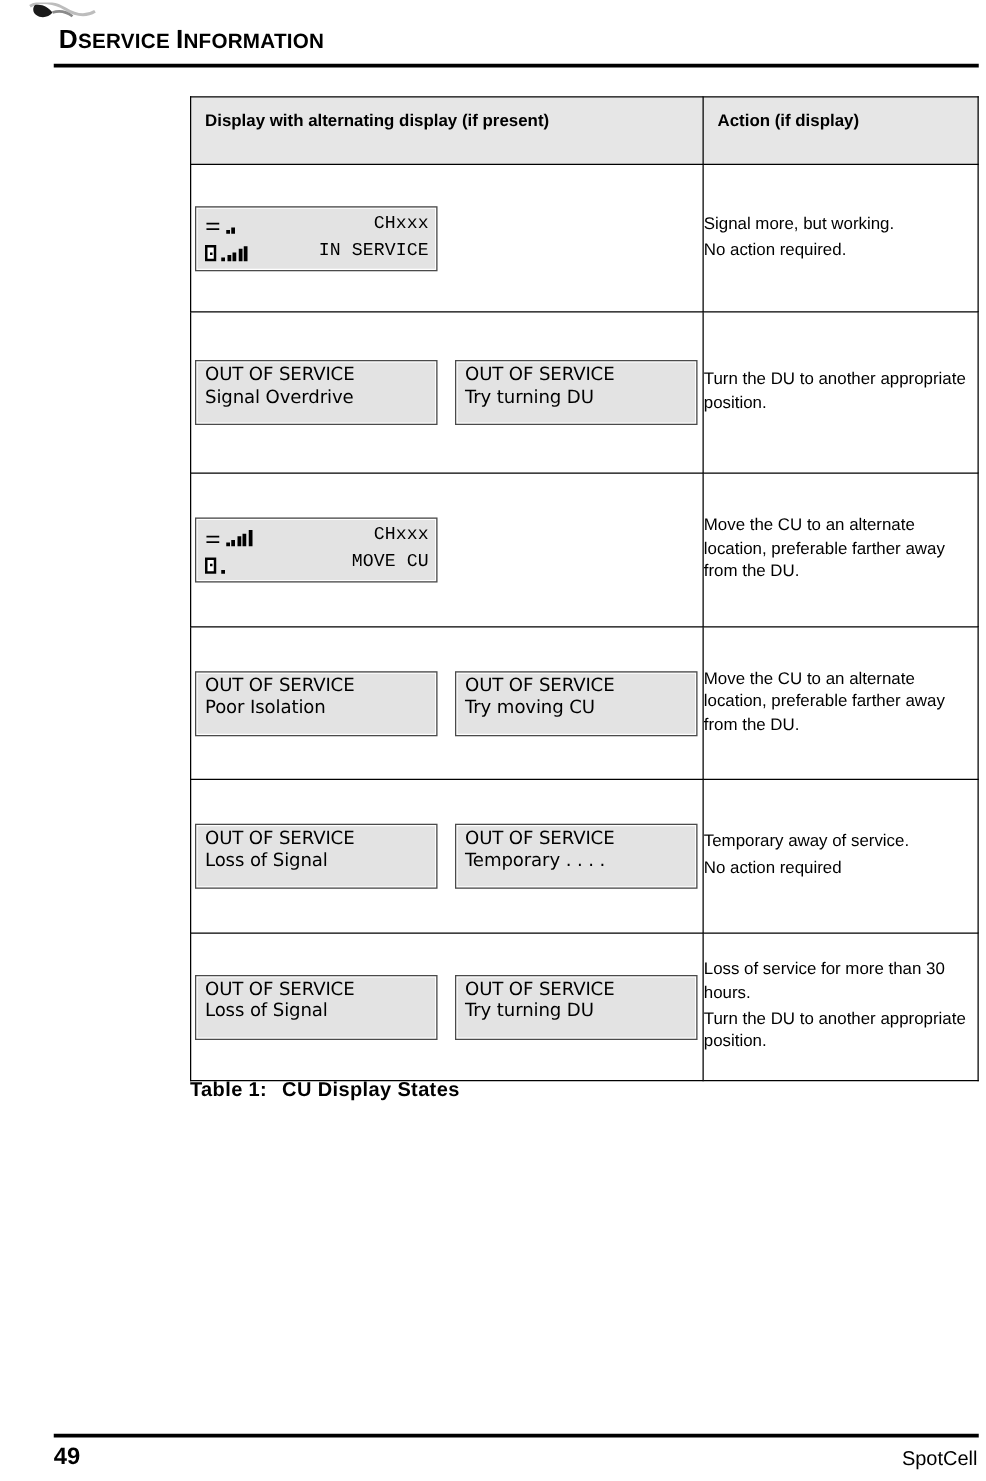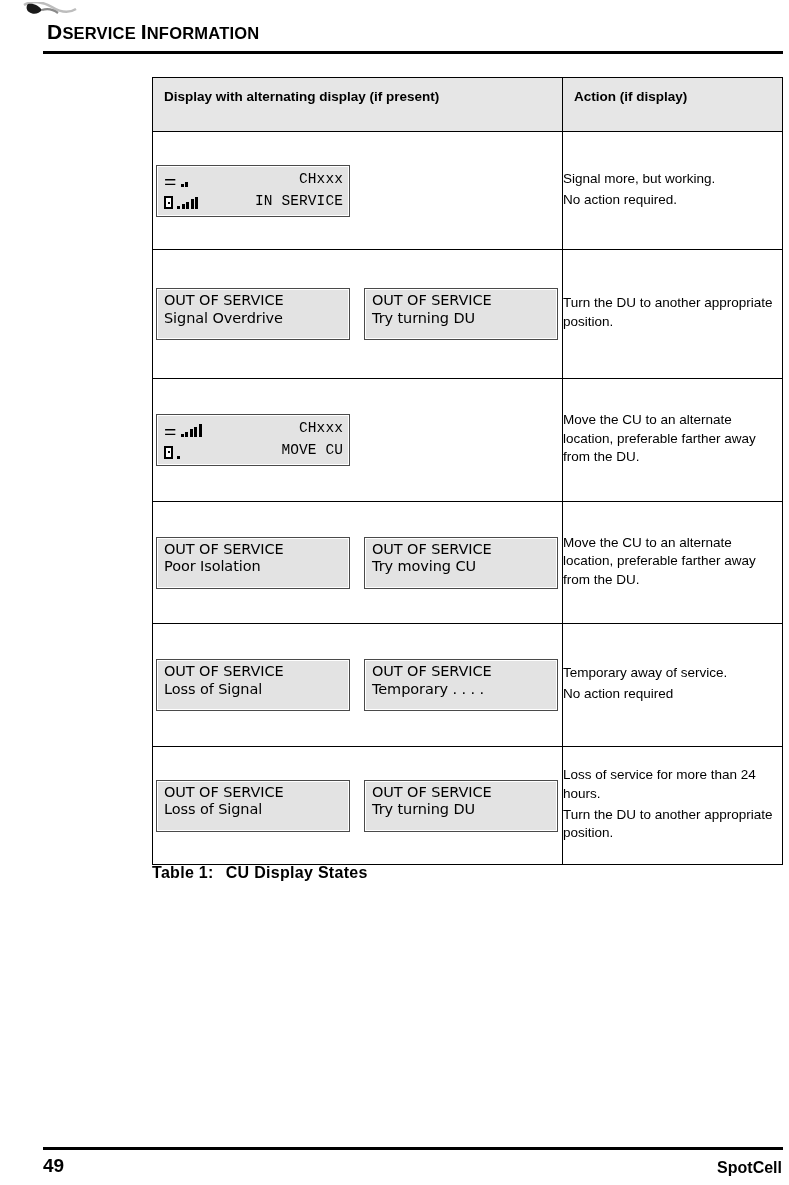--- a/index.html
+++ b/index.html
@@ -204,21 +204,21 @@
     left: 43px;
     top: 1155px;
     font-size: 19px;
     font-weight: bold;
   }
   #footer-brand {
     position: absolute;
     right: 7px;
     top: 1159px;
     font-size: 16px;
-    font-weight: bold;
+    font-weight: normal;
   }
 </style>
 </head>
 <body>
 
 <svg id="logo-mark" viewBox="0 0 56 26" xmlns="http://www.w3.org/2000/svg">
   <path d="M2 3 C10 -2 22 0 30 5 C38 10 46 12 54 7" fill="none" stroke="#bdbdbd" stroke-width="2.4"></path>
   <path d="M6 2 C12 1 17 4 20 8 C17 12 11 13 7 10 C4 8 4 4 6 2 Z" fill="#1a1a1a"></path>
   <path d="M20 8 C26 6 32 8 36 11" fill="none" stroke="#8a8a8a" stroke-width="2.2"></path>
 </svg>
@@ -373,21 +373,21 @@
             <div class="lcd-text">OUT OF SERVICE</div>
             <div class="lcd-text">Loss of Signal</div>
           </div>
           <div class="lcd status-wide gap">
             <div class="lcd-text">OUT OF SERVICE</div>
             <div class="lcd-text">Try turning DU</div>
           </div>
         </div>
       </td>
       <td class="action-cell">
-        <p>Loss of service for more than 24 hours.</p>
+        <p>Loss of service for more than 30 hours.</p>
         <p>Turn the DU to another appropriate position.</p>
       </td>
     </tr>
 
   </tbody>
 </table>
 
 <div id="table-caption">
   <span>Table 1:</span><span class="cap-gap"></span><span>CU Display States</span>
 </div>

